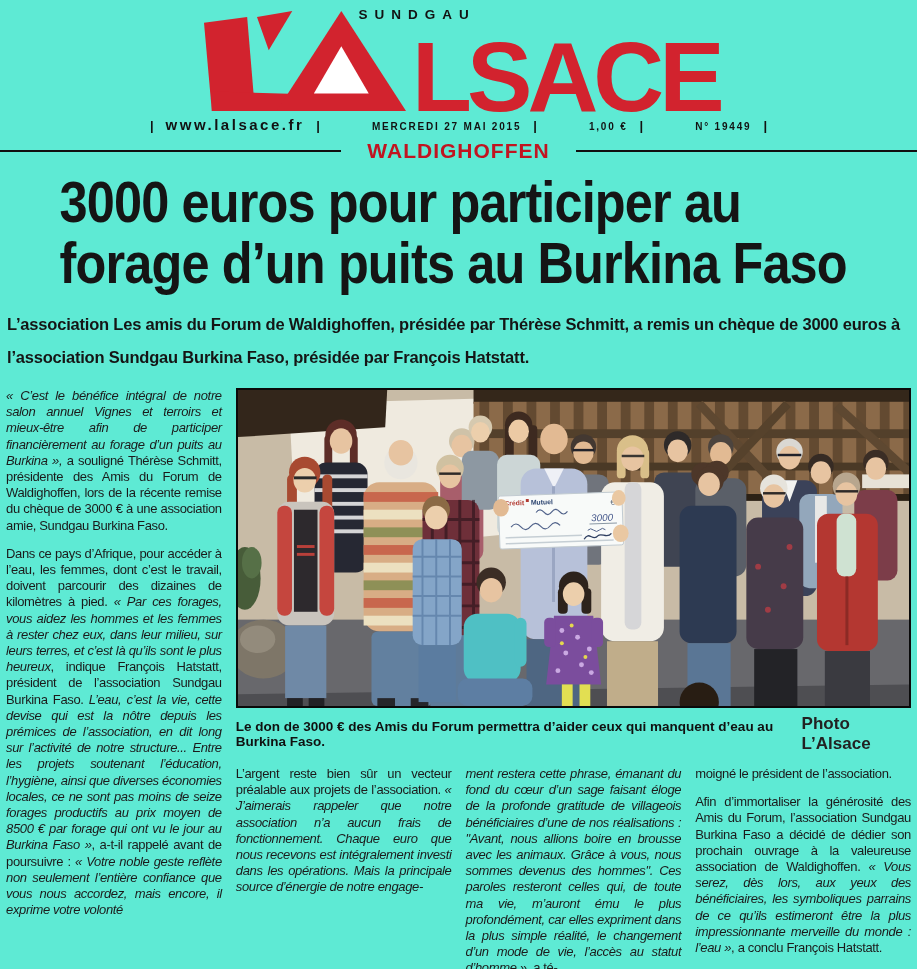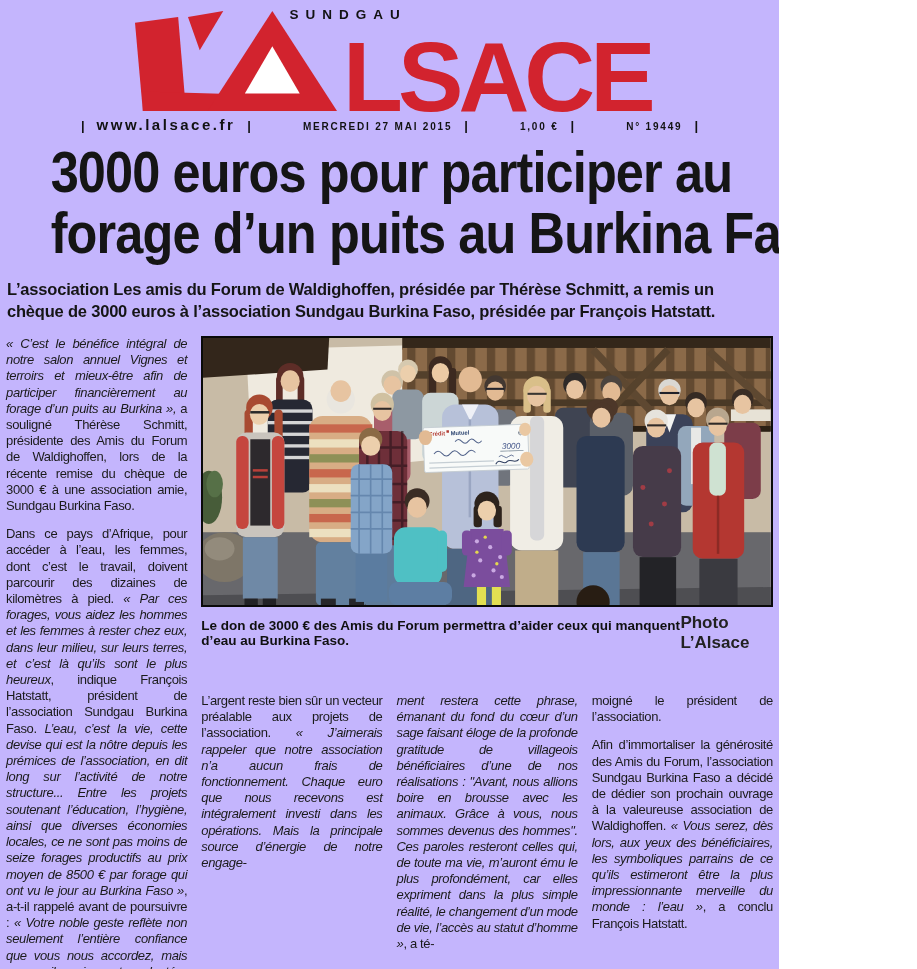--- a/index.html
+++ b/index.html
@@ -1,36 +1,36 @@
 <!DOCTYPE html>
 <html><head>
 <meta charset="utf-8">
 <style>
   html,body{margin:0;padding:0;background:#ffffff;}
-  .page{position:relative;width:779px;height:969px;overflow:hidden;background:#c4b5fd;
+  .page{position:relative;width:917px;height:969px;overflow:hidden;background:#5eead4;
         font-family:"Liberation Sans","DejaVu Sans",sans-serif;color:#1b1b1b;}
   
   .masthead{padding-top:7px;}
   .logo-wrap{position:relative;width:540px;height:106px;margin:0 auto;}
   .region{position:absolute;left:170px;top:0;font-size:13.5px;font-weight:bold;
           letter-spacing:7px;color:#121212;}
   svg.logo{position:absolute;left:0;top:4px;width:540px;height:102px;}
   .infobar{display:flex;justify-content:center;align-items:baseline;gap:12px;
            margin-top:3px;font-weight:bold;color:#121212;}
   .infobar .sep{font-size:13px;}
   .infobar .site{font-size:15px;letter-spacing:2.5px;}
   .infobar .meta{font-size:10px;letter-spacing:1.8px;padding-left:40px;}
   .divider{display:flex;align-items:center;margin-top:6px;}
   .divider::before,.divider::after{content:"";flex:1;border-top:2px solid #101010;}
   .section{color:#c11420;font-weight:bold;font-size:21px;letter-spacing:1px;padding:0 26px;}
   
-  .headline{margin:8px 0 0;text-align:right;color:#151515;font-weight:bold;}
+  .headline{margin:8px 0 0;text-align:left;color:#151515;font-weight:bold;}
   .hl{display:block;font-size:58px;line-height:61px;letter-spacing:-1px;white-space:nowrap;
       transform:scaleX(0.87);transform-origin:center;}
-  .lede{margin:15px 7px 0;font-weight:bold;font-size:16.5px;line-height:22px;
+  .lede{margin:15px 7px 0;font-weight:bold;font-size:16.5px;line-height:33px;
         color:#151515;letter-spacing:-0.2px;}
   
   .content{display:grid;grid-template-columns:repeat(4,1fr);column-gap:14px;
            padding:0 6px;margin-top:14px;}
   .col1{grid-column:1;grid-row:1 / span 2;}
   .photo-block{grid-column:2 / 5;grid-row:1;margin:0;}
   .col2{grid-column:2;grid-row:2;} .col3{grid-column:3;grid-row:2;} .col4{grid-column:4;grid-row:2;}
   .col p{margin:0 0 12px;font-size:13px;line-height:16.2px;text-align:justify;
          letter-spacing:-0.35px;color:#1b1b1b;}
   .q{font-style:italic;}
@@ -60,20 +60,23 @@
       <span class="sep">|</span>
       <span class="site">www.lalsace.fr</span>
       <span class="sep">|</span>
       <span class="meta">MERCREDI 27 MAI 2015</span>
       <span class="sep">|</span>
       <span class="meta">1,00 €</span>
       <span class="sep">|</span>
       <span class="meta">N° 19449</span>
       <span class="sep">|</span>
     </div>
+    <div class="divider">
+      <span class="section">WALDIGHOFFEN</span>
+    </div>
   </header>
 
   <h1 class="headline">
     <span class="hl">3000 euros pour participer au</span>
     <span class="hl">forage d’un puits au Burkina Faso</span>
   </h1>
 
   <p class="lede">L’association Les amis du Forum de Waldighoffen, présidée par Thérèse Schmitt, a remis un chèque de 3000 euros à l’association Sundgau Burkina Faso, présidée par François Hatstatt.</p>
 
   <main class="content">

